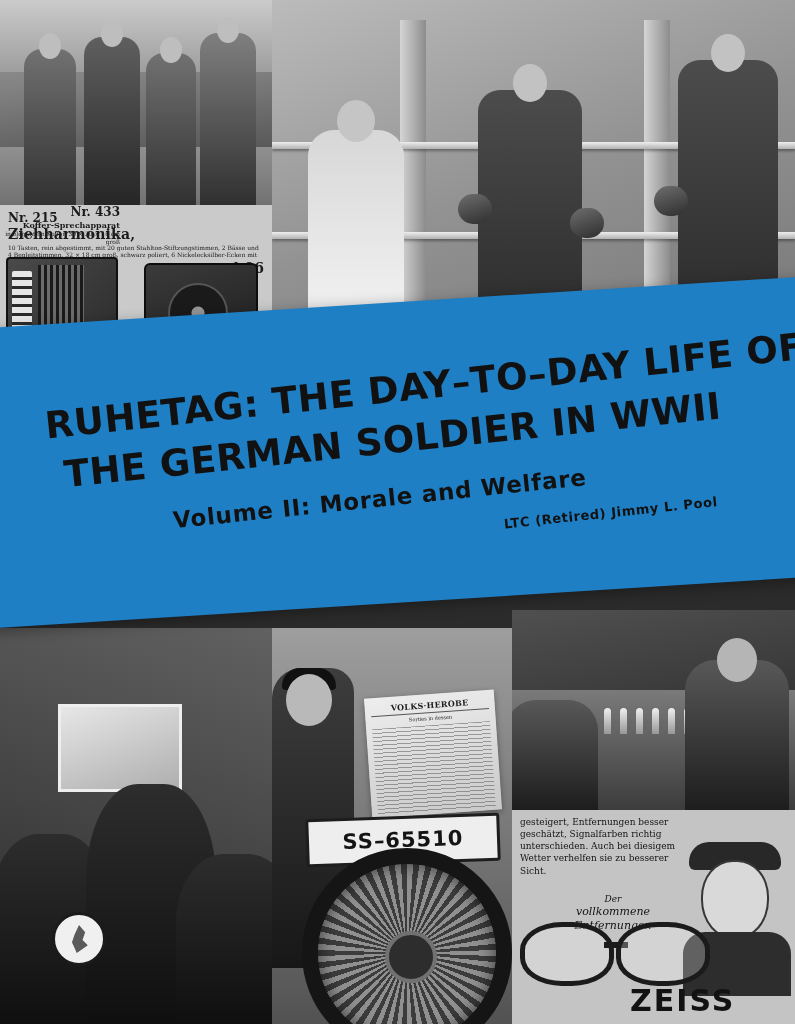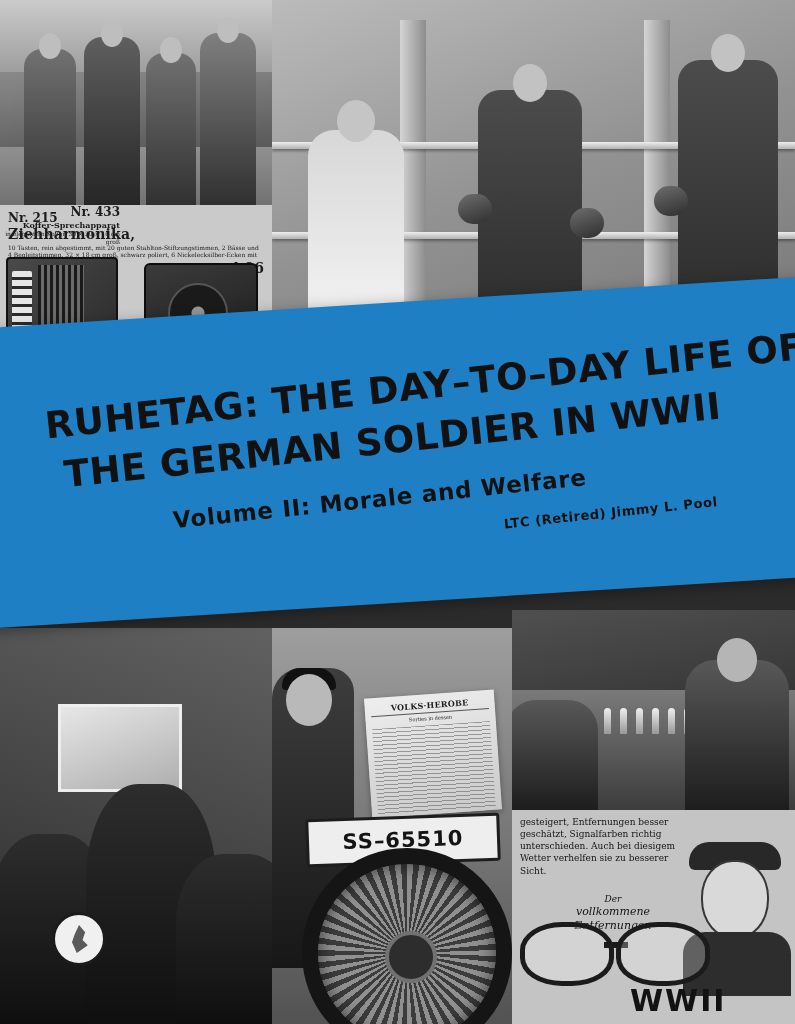--- a/index.html
+++ b/index.html
@@ -500,21 +500,21 @@
     <div class="zeiss-man">
       <div class="visor"></div>
       <div class="face"></div>
       <div class="body"></div>
     </div>
     <div class="goggles">
       <div class="lens l"></div>
       <div class="bridge"></div>
       <div class="lens r"></div>
     </div>
-    <div class="zeiss-word">WWII</div>
+    <div class="zeiss-word">ZEISS</div>
   </div>
 
   <div class="band">
     <div class="band-content">
       <div class="title-line title-1">Ruhetag: The Day–to–Day Life of</div>
       <div class="title-line title-2">the German Soldier in WWII</div>
       <div class="subtitle">Volume II: Morale and Welfare</div>
       <div class="author">LTC (Retired) Jimmy L. Pool</div>
     </div>
   </div>

